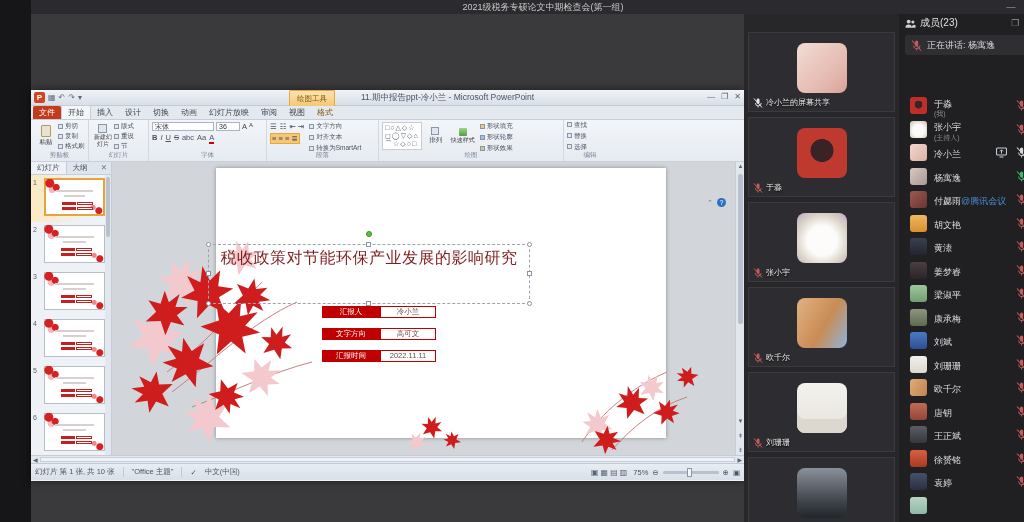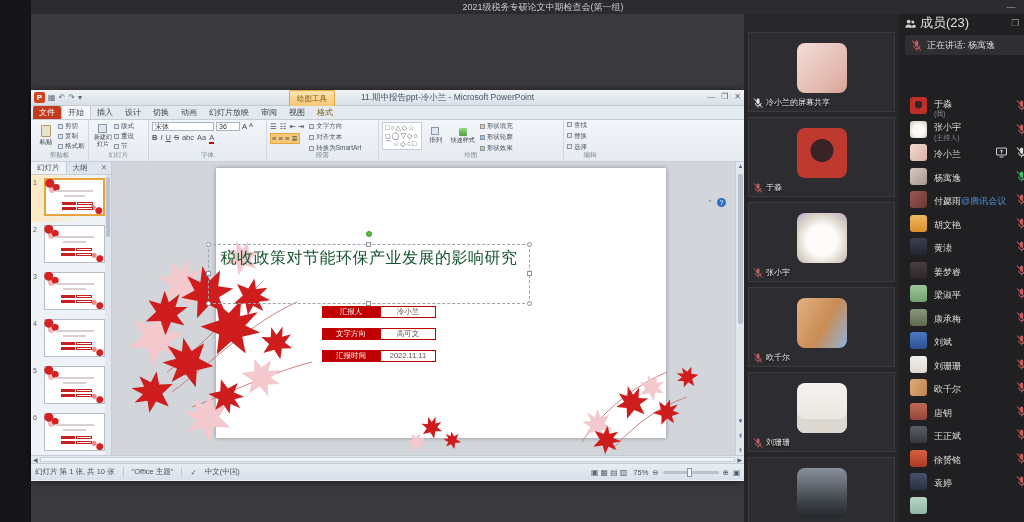--- a/index.html
+++ b/index.html
@@ -82,21 +82,21 @@
   .tbar { position:absolute; left:16px; width:14px; height:3px; background:#c42020; }
   .tbar + .tbarw { position:absolute; left:31px; width:16px; height:3px; border:1px solid #c42020; background:#fff; }
   .vscroll { position:absolute; top:13px; bottom:0; right:0; width:6px; background:#e2e7ed; }
   .vscroll .vthumb { position:absolute; top:2px; left:1px; width:4px; height:60px; background:#b9c2cc; border-radius:2px; }
 
   .canvas { position:relative; flex:1; background:#d2d6db; overflow:hidden; }
   .slide { position:absolute; left:104px; top:6px; width:450px; height:270px; background:#fff; box-shadow:0 0 4px rgba(0,0,0,.35); }
   .leaves-svg { position:absolute; left:0; top:0; width:621px; height:293px; pointer-events:none; }
 
   .titlebox { position:absolute; left:96px; top:82px; width:322px; height:60px; border:1px dashed #9aa4ae; z-index:3; }
-  .titlebox .line1, .titlebox .line2 { text-align:center; color:#14532d;
+  .titlebox .line1, .titlebox .line2 { text-align:center; color:#7f1d1d;
     font-family:"Liberation Serif","DejaVu Serif",serif; }
   .line1 { font-size:16px; letter-spacing:.5px; margin-top:3px; }
   .line2 { font-size:16px; margin-top:2px; }
   .hdl { position:absolute; width:5px; height:5px; background:#fff; border:1px solid #8a949e; border-radius:50%; }
   .hdl.tl{left:-3px;top:-3px} .hdl.tr{right:-3px;top:-3px} .hdl.bl{left:-3px;bottom:-3px} .hdl.br{right:-3px;bottom:-3px}
   .hdl.tm{left:50%;margin-left:-3px;top:-3px;border-radius:0} .hdl.bm{left:50%;margin-left:-3px;bottom:-3px;border-radius:0}
   .hdl.ml{left:-3px;top:50%;margin-top:-3px;border-radius:0} .hdl.mr{right:-3px;top:50%;margin-top:-3px;border-radius:0}
   .rot { position:absolute; left:50%; margin-left:-3px; top:-14px; width:6px; height:6px; background:#5fbf3f; border:1px solid #3f8f2a; border-radius:50%; }
 
   .stable { position:absolute; left:210px; top:144px; width:114px; z-index:3; }
@@ -123,21 +123,21 @@
   
   .vids { position:absolute; left:713px; top:14px; width:155px; height:508px; background:#27272a; }
   .tile { position:absolute; left:4px; width:147px; height:80px; background:#2d2d31; border:1px solid #3a3a3f; }
   .tile .av { position:absolute; left:50%; top:50%; transform:translate(-50%,-58%); width:50px; height:50px; border-radius:8px; }
   .tile .lbl { position:absolute; left:4px; bottom:3px; display:flex; align-items:center; gap:3px;
     font-size:8px; color:#e8e8e8; text-shadow:0 1px 2px #000; }
 
   
   .members { position:absolute; left:868px; top:14px; width:156px; height:508px; background:#202023; }
   .m-head { height:18px; display:flex; align-items:center; padding:0 6px; gap:4px; }
-  .m-head .ttl { font-size:13px; color:#e0e0e0;text-align:right; }
+  .m-head .ttl { font-size:10px; color:#e0e0e0;text-align:right; }
   .m-head svg { width:11px; height:11px; fill:#cfcfcf; }
   .m-head-ic { margin-left:auto; display:flex; gap:7px; color:#9a9a9a; font-size:9px; }
   .speakbar { margin:3px 6px; height:20px; background:#2e2e33; border-radius:3px; display:flex; align-items:center; gap:5px; padding:0 6px; }
   .speakbar .txt { font-size:9px; color:#d8d8d8; }
   .m-tabs { margin:4px 6px 0 6px; display:flex; height:16px; }
   .m-tab { flex:1; font-size:8.5px; display:flex; align-items:center; justify-content:center; color:#8a8a8e; background:#29292d; }
   .m-tab.on { background:#3a3a40; color:#e8e8e8; }
   .m-list { position:absolute; top:80px; left:0; right:0; bottom:0; overflow:hidden; }
   .m-row { height:23.5px; display:flex; align-items:center; padding:0 8px 0 11px; }
   .m-av { width:17px; height:17px; border-radius:3px; flex:none; }

